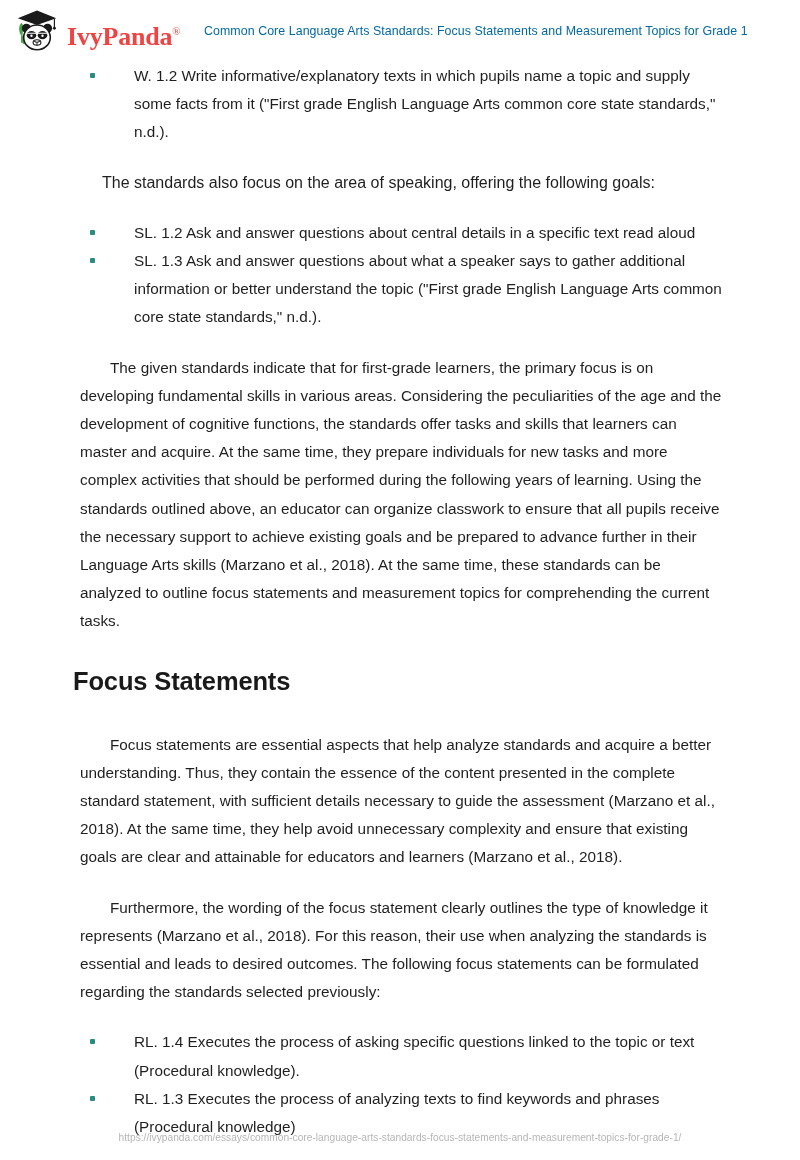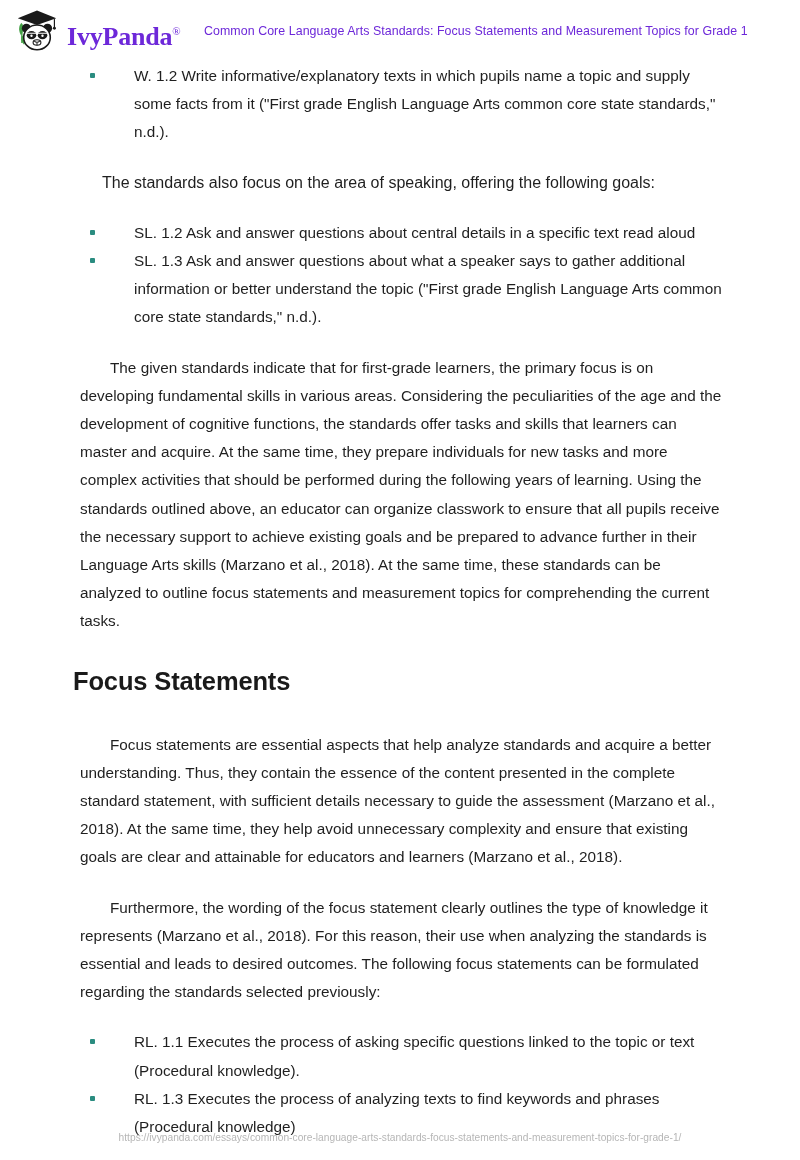--- a/index.html
+++ b/index.html
@@ -37,35 +37,35 @@
   .brand-mark {
     width: 46px;
     height: 44px;
     flex: 0 0 auto;
     position: relative;
   }
   .brand-wordmark {
     font-family: "Liberation Serif", serif;
     font-weight: bold;
     font-size: 26px;
-    color: #6d28d9;
+    color: #ef4444;
     letter-spacing: -0.2px;
     margin-left: 7px;
     white-space: nowrap;
     position: relative;
     margin-top: 12px;
   }
   .brand-wordmark .reg {
     font-size: 11px;
     vertical-align: super;
     font-weight: normal;
   }
   .header-title {
     font-size: 12.4px;
-    color: #6d28d9;
+    color: #0369a1;
     white-space: nowrap;
     margin-left: 14px;
     letter-spacing: 0.06px;
   }
 
   
   .doc-body {
     position: absolute;
     top: 62px;
     left: 0;
@@ -227,21 +227,21 @@
 
     <div class="gap-md"></div>
 
     <p class="para">Furthermore, the wording of the focus statement clearly outlines the type of knowledge it represents (Marzano et al., 2018). For this reason, their use when analyzing the standards is essential and leads to desired outcomes. The following focus statements can be formulated regarding the standards selected previously:</p>
 
     <div class="gap-md"></div>
 
     <ul class="bullets">
       <li>
         <span class="dot"></span>
-        <span>RL. 1.1 Executes the process of asking specific questions linked to the topic or text (Procedural knowledge).</span>
+        <span>RL. 1.4 Executes the process of asking specific questions linked to the topic or text (Procedural knowledge).</span>
       </li>
       <li>
         <span class="dot"></span>
         <span>RL. 1.3 Executes the process of analyzing texts to find keywords and phrases (Procedural knowledge)</span>
       </li>
     </ul>
 
   </div>
 </div>
 

